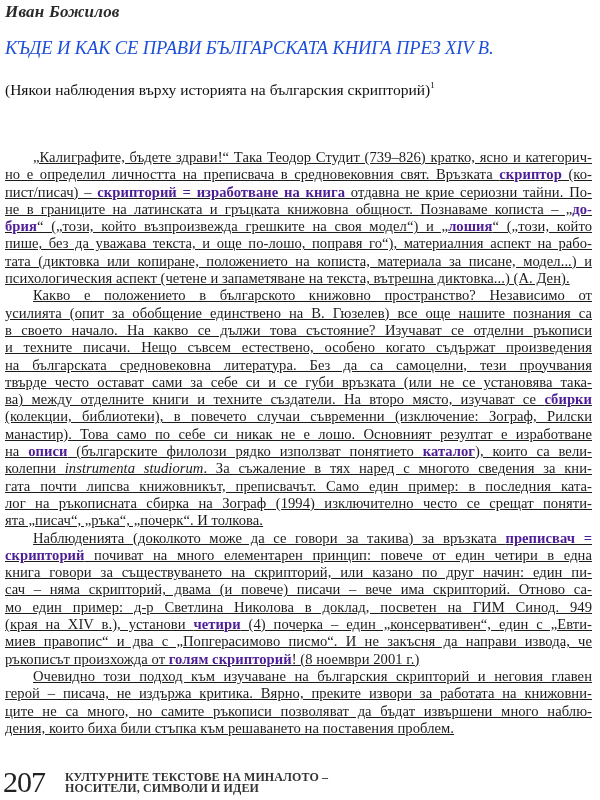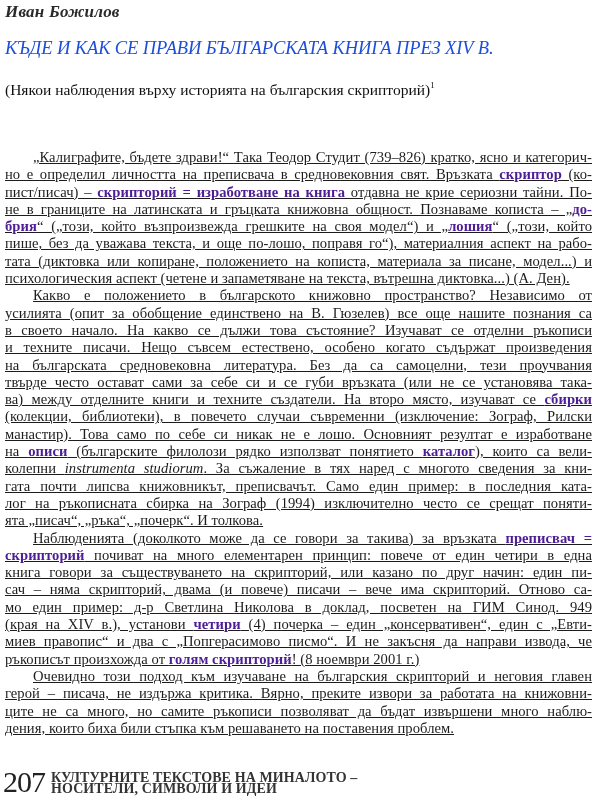--- a/index.html
+++ b/index.html
@@ -40,21 +40,21 @@
   .line b { font-weight: bold; color: #4c1d95; }
   .line i { font-style: italic; }
   .footer {
     position: absolute; left: 3px; top: 769px;
     display: flex; align-items: flex-end;
   }
   .page-num {
     font-size: 30px; line-height: 26px; color: #222; letter-spacing: -1px;
   }
   .running-title {
-    margin-left: 6px; font-size: 14px; line-height: 11px;
+    margin-left: 20px; font-size: 12px; line-height: 11px;
     color: #333; font-weight: bold; letter-spacing: 0.1px;
     padding-bottom: 1px;
   }
 </style>
 </head>
 <body>
 
 <div class="author">Иван Божилов</div>
 
 <div class="title">КЪДЕ И КАК СЕ ПРАВИ БЪЛГАРСКАТА КНИГА ПРЕЗ XIV В.</div>

